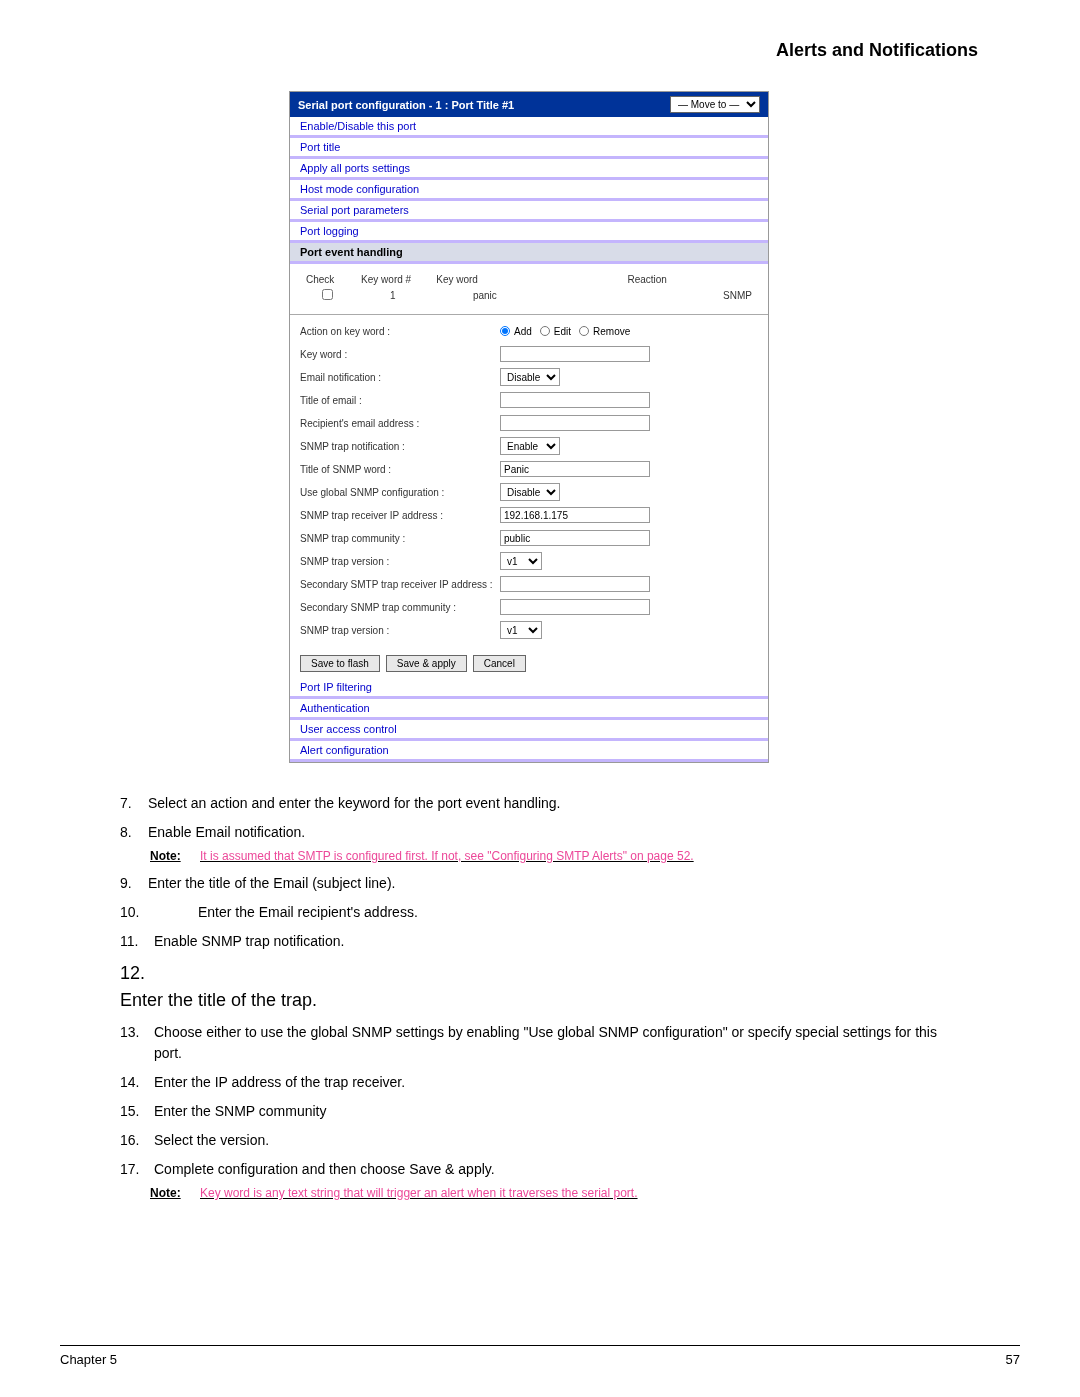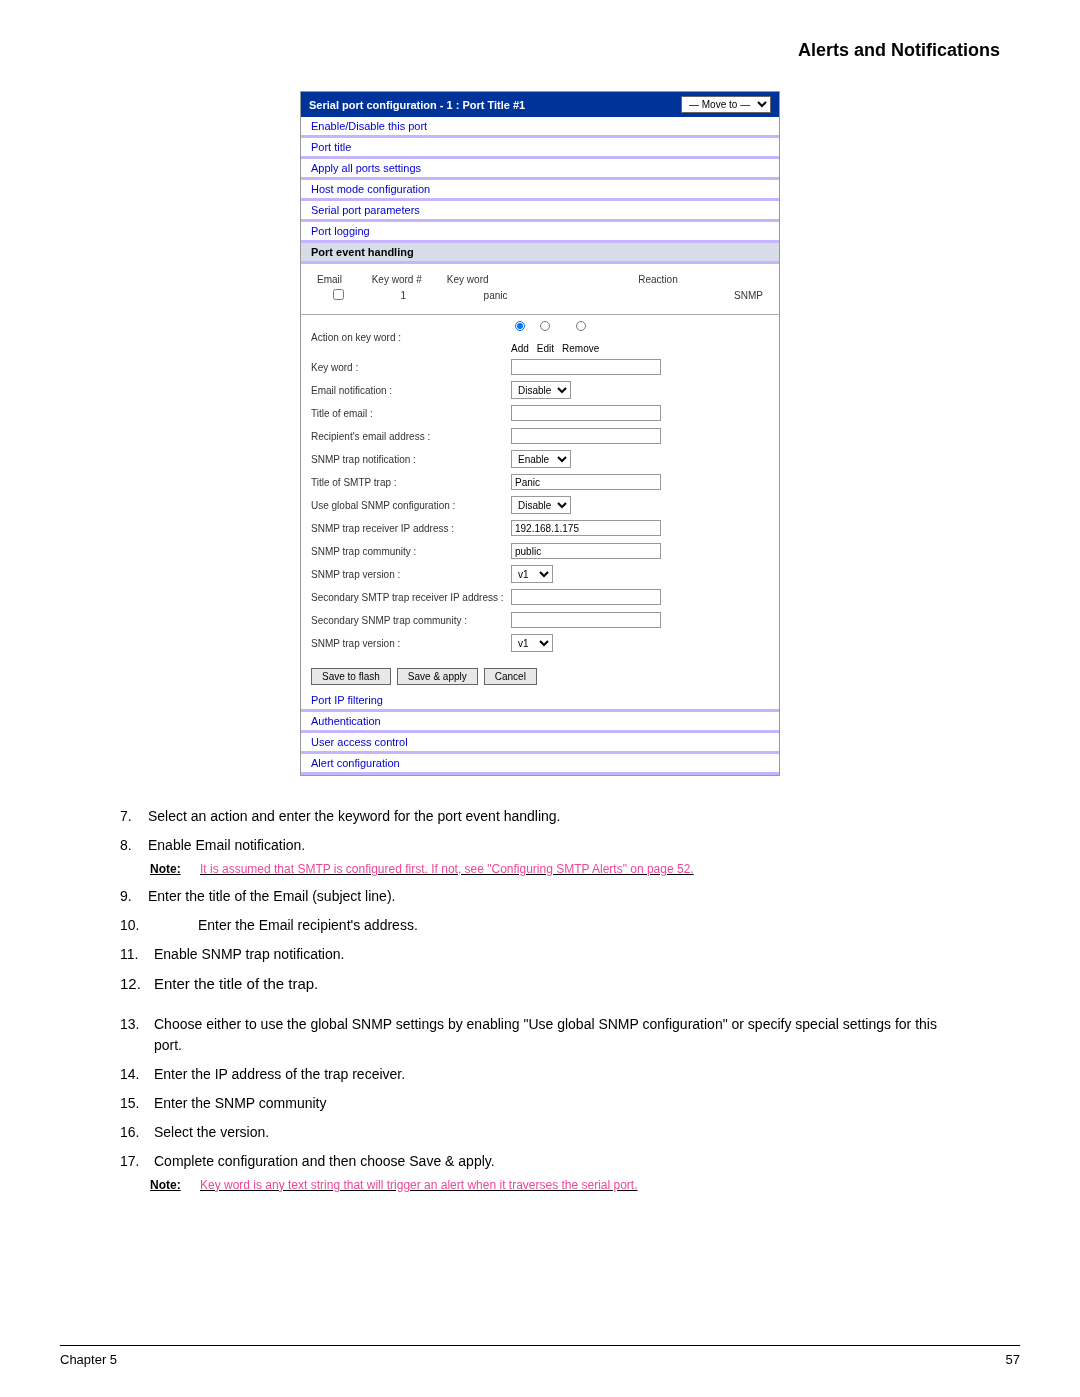--- a/index.html
+++ b/index.html
@@ -8,21 +8,21 @@
       font-size: 13px;
       background: #fff;
       color: #000;
       width: 1080px;
       min-height: 1397px;
       position: relative;
     }
     .page {
       width: 1080px;
       min-height: 1397px;
-      padding: 40px 60px 40px 60px;
+      padding: 40px 82px 40px 60px;
       position: relative;
     }
     .page-header {
       text-align: right;
       font-size: 18px;
       font-weight: bold;
       margin-bottom: 30px;
       padding-right: 20px;
     }
     .config-panel {
@@ -112,23 +112,22 @@
       background: #fff;
     }
     .radio-group {
       display: flex;
       align-items: center;
       gap: 8px;
       font-size: 10px;
     }
     .radio-group label {
       display: flex;
-      align-items: center;
-      gap: 12px;
-      flex-direction: column;
+      align-items: flex-start;
+      gap: 4px;
     }
     .btn-row {
       display: flex;
       gap: 6px;
       margin: 8px 10px 6px 10px;
     }
     .btn {
       font-size: 10px;
       padding: 2px 10px;
       border: 1px solid #666;
@@ -213,21 +212,21 @@
       <div class="menu-row">Host mode configuration</div>
       <div class="menu-row">Serial port parameters</div>
       <div class="menu-row">Port logging</div>
       <div class="menu-row bold">Port event handling</div>
     </div>
 
     <div class="form-area">
       <table class="section-table">
         <thead>
           <tr>
-            <th class="col-check">Email</th>
+            <th class="col-check">Check</th>
             <th class="col-kw1">Key word #</th>
             <th class="col-kw2">Key word</th>
             <th style="width:60px"></th>
             <th class="col-react">Reaction</th>
           </tr>
         </thead>
         <tbody>
           <tr>
             <td class="col-check">
               <input type="checkbox" style="">
@@ -298,21 +297,21 @@
         <span class="form-label">SNMP trap notification :</span>
         <div class="form-value">
           <select class="form-select">
             <option>Enable</option>
             <option>Disable</option>
           </select>
         </div>
       </div>
 
       <div class="form-row">
-        <span class="form-label">Title of SMTP trap :</span>
+        <span class="form-label">Title of SNMP word :</span>
         <div class="form-value">
           <input type="text" class="form-input" value="Panic" style="">
         </div>
       </div>
 
       <div class="form-row">
         <span class="form-label">Use global SNMP configuration :</span>
         <div class="form-value">
           <select class="form-select">
             <option>Disable</option>
@@ -414,21 +413,21 @@
       <li style="display:flex; margin-bottom:8px; font-size:14px; line-height:1.5;gap:44px;">
         <span style="margin-right:8px; min-width:26px;">10.</span>
         <span>Enter the Email recipient's address.</span>
       </li>
 
       <li style="display:flex; margin-bottom:8px; font-size:14px; line-height:1.5;">
         <span style="margin-right:8px; min-width:26px;">11.</span>
         <span>Enable SNMP trap notification.</span>
       </li>
 
-      <li style="display:flex; margin-bottom:18px; font-size:15px; line-height:1.5;">
+      <li style="display:flex; margin-bottom:8px; font-size:18px; line-height:1.5;flex-direction:column;">
         <span style="margin-right:8px; min-width:26px;">12.</span>
         <span>Enter the title of the trap.</span>
       </li>
 
       <li style="display:flex; margin-bottom:8px; font-size:14px; line-height:1.5;">
         <span style="margin-right:8px; min-width:26px;">13.</span>
         <span>Choose either to use the global SNMP settings by enabling "Use global SNMP configuration" or specify special settings for this port.</span>
       </li>
 
       <li style="display:flex; margin-bottom:8px; font-size:14px; line-height:1.5;">

